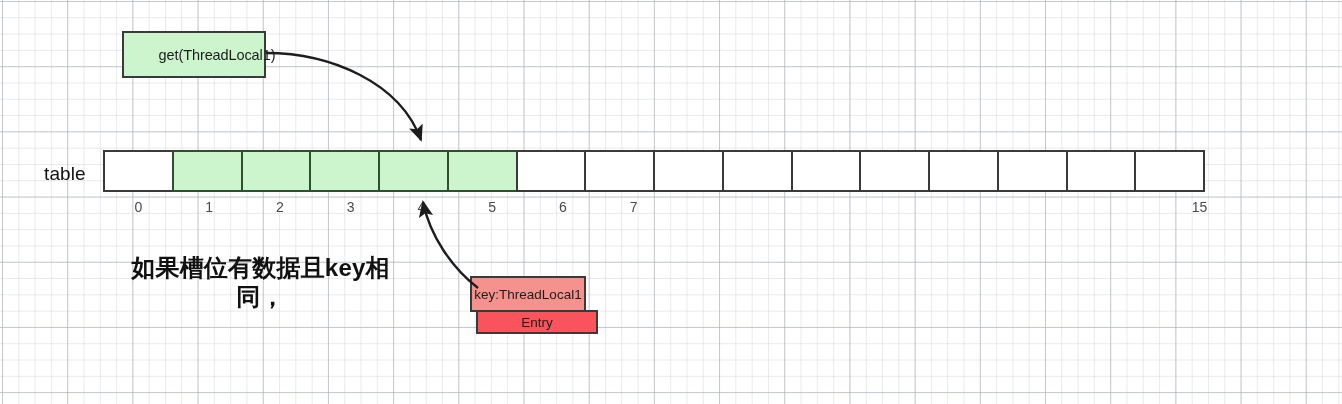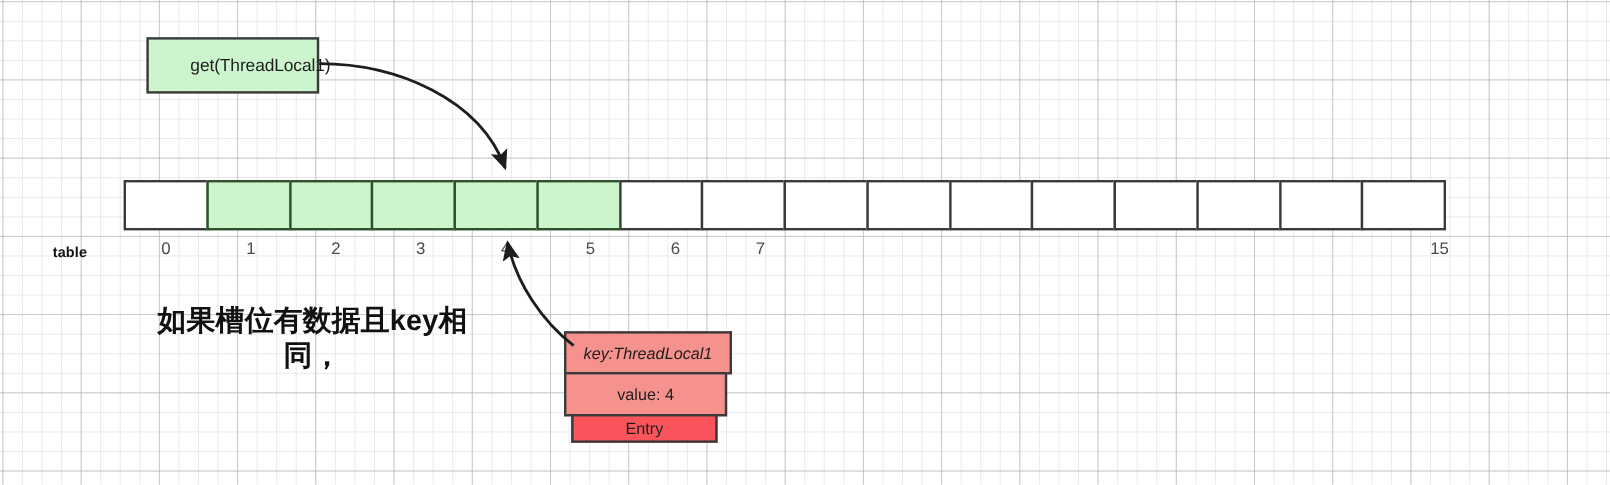--- a/index.html
+++ b/index.html
@@ -60,25 +60,24 @@
     color: #1d1d1d;
     letter-spacing: -0.1px;
     white-space: nowrap;
   }
 
   
   #table-label {
     position: absolute;
     left: 44px;
     top: 163px;
-    font-size: 12px;
-    font-weight: bold;
+    font-size: 19px;
+    font-weight: normal;
     color: #111111;
     letter-spacing: 0.1px;
-    margin-top: 40px;
   }
   #table-row {
     position: absolute;
     left: 103px;
     top: 150px;
     height: 42px;
     display: flex;
   }
   .cell {
     width: 70.75px;
@@ -131,23 +130,22 @@
     border: 2px solid #3a3a3a;
     display: flex;
     align-items: center;
     justify-content: center;
     font-size: 13.5px;
     color: #1d1d1d;
     white-space: nowrap;
   }
   #entry-box .erow.key {
     height: 36px;
-    width: 140px;
+    width: 116px;
     background: #f5928d;
-    font-style: italic;
   }
   #entry-box .erow.value {
     height: 37px;
     width: 136px;
     background: #f5928d;
     margin-top: -2px;
   }
   #entry-box .erow.name {
     height: 24px;
     width: 122px;
@@ -215,21 +213,20 @@
     <div class="idx"></div>
     <div class="idx">15</div>
   </div>
 
   <div id="note">
     <div>如果槽位有数据且key相同，</div>
   </div>
 
   <div id="entry-box">
     <div class="erow key">key:ThreadLocal1</div>
-    <div class="erow value">value: 4</div>
     <div class="erow name">Entry</div>
   </div>
 
   <svg id="arrows" viewBox="0 0 1342 404" width="1342" height="404">
     <defs>
       <marker id="ahead" markerWidth="9" markerHeight="9" refX="6.2" refY="3.2" orient="auto" markerUnits="strokeWidth">
         <path d="M0,0.2 L7,3.2 L0,6.2 L1.4,3.2 z" fill="#1d1d1d"></path>
       </marker>
     </defs>
     <path d="M266,53 C330,53 400,82 421,140" fill="none" stroke="#1d1d1d" stroke-width="2.4" marker-end="url(#ahead)"></path>

